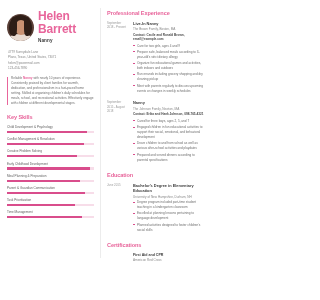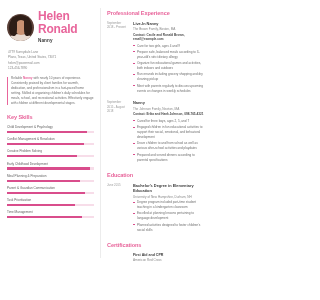--- a/index.html
+++ b/index.html
@@ -127,21 +127,21 @@
     <div class="id-row">
       <div class="photo">
         <div class="hair"></div>
         <div class="shoulder"></div>
         <div class="face"></div>
         <div class="hairfront-l"></div>
         <div class="hairfront-r"></div>
       </div>
       <div class="name-block">
         <div class="fname">Helen</div>
-        <div class="lname">Ronald</div>
+        <div class="lname">Barrett</div>
         <div class="jobtitle">Nanny</div>
       </div>
     </div>
 
     <div class="contact">
       <div>4779 Sunnydale Lane</div>
       <div>Plano, Texas, United States, 73071</div>
       <div>helen@powermail.com</div>
       <div>123-456-7890</div>
     </div>

